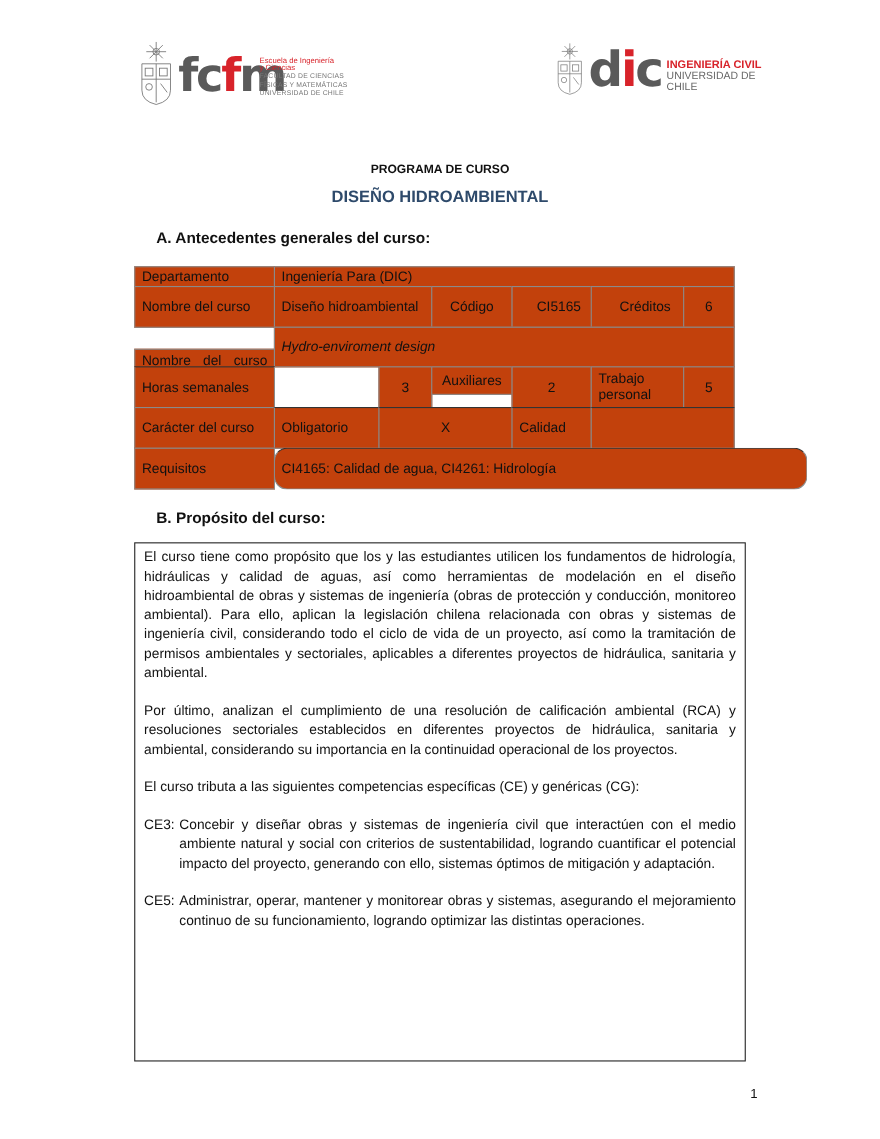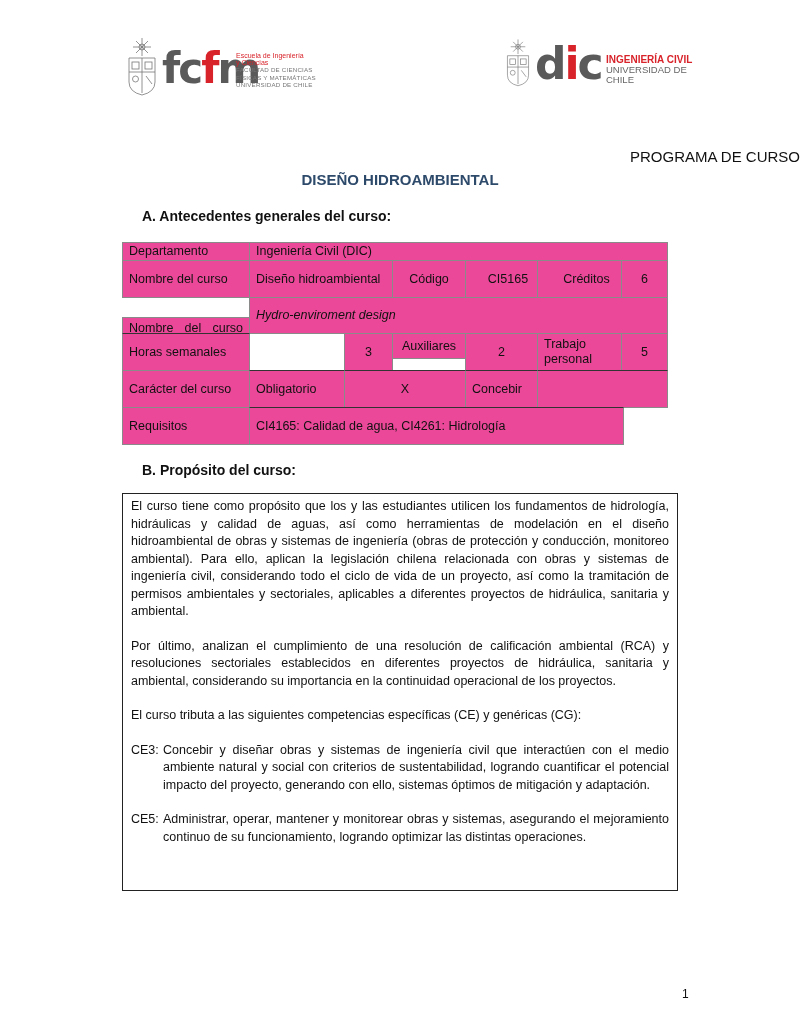--- a/index.html
+++ b/index.html
@@ -17,37 +17,37 @@
   .fcfm-text { position:absolute; left:110px; top:14px; font-size:6.2px; line-height:7.2px; color:#777; letter-spacing:0.2px; }
   .fcfm-text .red { color:#d8232a; font-size:7px; letter-spacing:0; }
   .dic-word { position:absolute; left:30px; top:0px; font-family:"DejaVu Sans", sans-serif; font-weight:bold;
               font-size:44px; line-height:52px; color:#5a5a5a; letter-spacing:-2px; }
   .dic-word .red { color:#d8232a; }
   .dic-text { position:absolute; left:101px; top:17px; line-height:10px; }
   .dic-text .l1 { font-weight:bold; color:#d8232a; font-size:10px; display:block; }
   .dic-text .l2 { color:#666; font-size:9.5px; display:block; }
 
   
-  .title1 { position:absolute; left:0; width:800px; top:148px; text-align:right; font-weight:normal; font-size:15px; color:#111; }
+  .title1 { position:absolute; left:0; width:800px; top:148px; text-align:center; font-weight:bold; font-size:11px; color:#111; }
   .title2 { position:absolute; left:0; width:800px; top:171px; text-align:center; font-weight:bold; font-size:15px; color:#2e4a6b; }
   .section { position:absolute; left:122px; font-weight:bold; font-size:14px; color:#111;margin-left:20px; }
   .secA { top:208px; }
   .secB { top:462px; }
 
   
   .tbl { position:absolute; left:122px; top:242px; width:546px; height:202px; }
   .cell { position:absolute; box-sizing:border-box; border:1px solid #8a8a8a; font-size:12.5px;
-          display:flex; align-items:center; padding:0 6px; line-height:15px; color:#111; background:#ec4899; }
+          display:flex; align-items:center; padding:0 6px; line-height:15px; color:#111; background:#c2410c; }
   .cell.c { justify-content:center; text-align:center; }
   .cell.j { text-align:justify;margin-top:20px; }
   .cell.i { font-style:italic; }
   .thick-top { border-top:1.5px solid #333; }
 
   
-  .box { position:absolute; left:122px; top:493px; width:556px; height:398px; box-sizing:border-box;
+  .box { position:absolute; left:122px; top:493px; width:556px; height:472px; box-sizing:border-box;
          border:1.5px solid #222; padding:4px 8px 0 8px; font-size:12.5px; line-height:17.5px; color:#111; }
   .box p { margin:0 0 17px 0; text-align:justify; }
   .comp { display:flex; margin:0 0 17px 0; }
   .comp .code { width:32px; flex:none; }
   .comp .txt { flex:1; text-align:justify; }
 
   .pageno { position:absolute; left:682px; top:987px; font-size:12px; color:#111; }
 </style>
 </head>
 <body>
@@ -106,21 +106,21 @@
   </div>
 
   <div class="title1">PROGRAMA DE CURSO</div>
   <div class="title2">DISEÑO HIDROAMBIENTAL</div>
 
   <div class="section secA">A. Antecedentes generales del curso:</div>
 
   <div class="tbl">
 
     <div class="cell" style="left:0;top:0;width:128px;height:19px;">Departamento</div>
-    <div class="cell" style="left:127px;top:0;width:419px;height:19px;">Ingeniería Civil (DIC)</div>
+    <div class="cell" style="left:127px;top:0;width:419px;height:19px;">Ingeniería Para (DIC)</div>
 
     <div class="cell" style="left:0;top:18px;width:128px;height:38px;">Nombre del curso</div>
     <div class="cell" style="left:127px;top:18px;width:144px;height:38px;">Diseño hidroambiental</div>
     <div class="cell c" style="left:270px;top:18px;width:74px;height:38px;">Código</div>
     <div class="cell c" style="left:343px;top:18px;width:86px;height:38px;">CI5165</div>
     <div class="cell c" style="left:415px;top:18px;width:85px;height:38px;padding-left:20px;">Créditos</div>
     <div class="cell c" style="left:499px;top:18px;width:47px;height:38px;">6</div>
 
     <div class="cell j" style="left:0;top:55px;width:128px;height:37px;">Nombre del curso en inglés</div>
     <div class="cell i" style="left:127px;top:55px;width:419px;height:37px;">Hydro-enviroment design</div>
@@ -128,25 +128,25 @@
     <div class="cell thick-top" style="left:0;top:91px;width:128px;height:38px;">Horas semanales</div>
     <div class="cell c" style="left:222px;top:91px;width:49px;height:38px;">3</div>
     <div class="cell c" style="left:270px;top:91px;width:74px;height:26px;">Auxiliares</div>
     <div class="cell c" style="left:343px;top:91px;width:73px;height:38px;">2</div>
     <div class="cell" style="left:415px;top:91px;width:85px;height:38px;">Trabajo personal</div>
     <div class="cell c" style="left:499px;top:91px;width:47px;height:38px;">5</div>
 
     <div class="cell" style="left:0;top:128px;width:128px;height:38px;">Carácter del curso</div>
     <div class="cell thick-top" style="left:127px;top:128px;width:96px;height:38px;">Obligatorio</div>
     <div class="cell c thick-top" style="left:222px;top:128px;width:122px;height:38px;">X</div>
-    <div class="cell thick-top" style="left:343px;top:128px;width:73px;height:38px;">Concebir</div>
+    <div class="cell thick-top" style="left:343px;top:128px;width:73px;height:38px;">Calidad</div>
     <div class="cell thick-top" style="left:415px;top:128px;width:131px;height:38px;"></div>
 
     <div class="cell" style="left:0;top:165px;width:128px;height:38px;">Requisitos</div>
-    <div class="cell thick-top" style="left:127px;top:165px;width:375px;height:38px;">CI4165: Calidad de agua, CI4261: Hidrología</div>
+    <div class="cell thick-top" style="left:127px;top:165px;width:485px;height:38px;border-radius:12px;">CI4165: Calidad de agua, CI4261: Hidrología</div>
   </div>
 
   <div class="section secB">B.  Propósito del curso:</div>
 
   <div class="box">
     <p>El curso tiene como propósito que los y las estudiantes utilicen los fundamentos de hidrología, hidráulicas y calidad de aguas, así como herramientas de modelación en el diseño hidroambiental de obras y sistemas de ingeniería (obras de protección y conducción, monitoreo ambiental). Para ello, aplican la legislación chilena relacionada con obras y sistemas de ingeniería civil, considerando todo el ciclo de vida de un proyecto, así como la tramitación de permisos ambientales y sectoriales, aplicables a diferentes proyectos de hidráulica, sanitaria y ambiental.</p>
     <p>Por último, analizan el cumplimiento de una resolución de calificación ambiental (RCA) y resoluciones sectoriales establecidos en diferentes proyectos de hidráulica, sanitaria y ambiental, considerando su importancia en la continuidad operacional de los proyectos.</p>
     <p>El curso tributa a las siguientes competencias específicas (CE) y genéricas (CG):</p>
     <div class="comp">
       <span class="code">CE3:</span>

